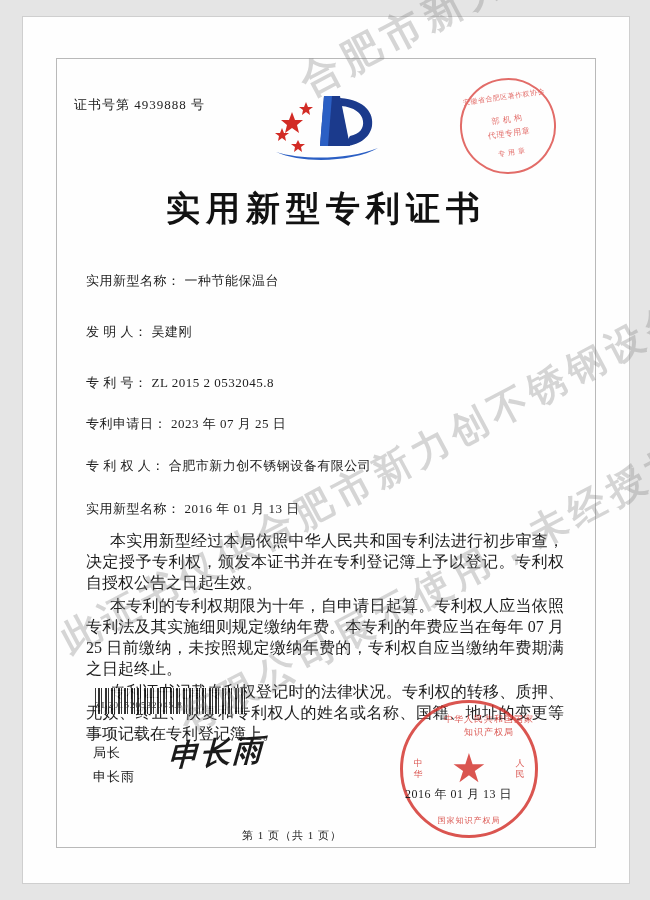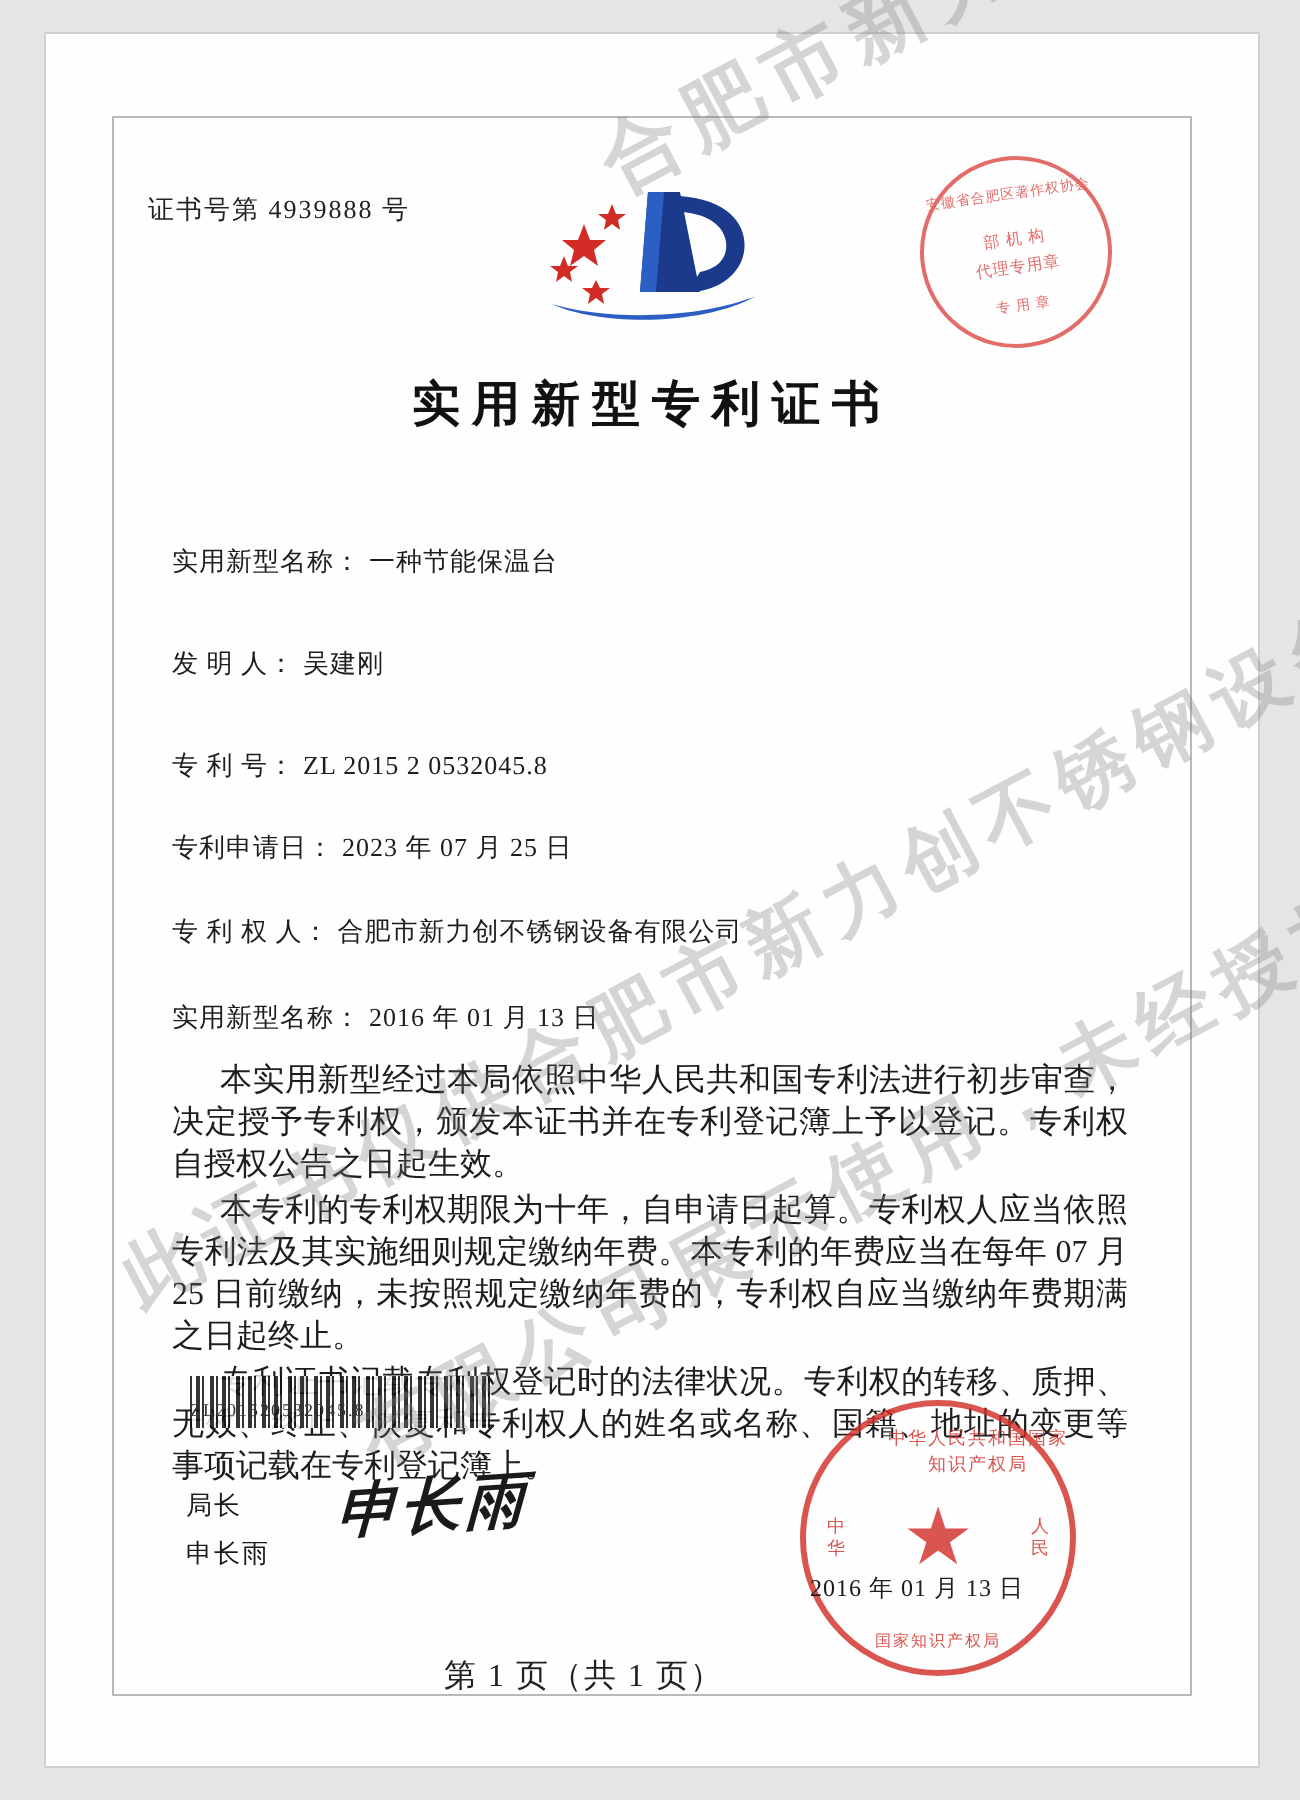--- a/index.html
+++ b/index.html
@@ -89,21 +89,21 @@
   #top-seal .l3 { top: 48px; font-size: 8px; }
   #top-seal .l4 { top: 68px; font-size: 7px; }
 
   
   #doc-title {
     position: absolute;
     left: 56px;
     top: 186px;
     width: 540px;
     text-align: center;
-    font-size: 24px;
+    font-size: 34px;
     font-weight: bold;
     letter-spacing: 6px;
     color: #111;
     font-family: "DejaVu Serif", serif;
   }
 
   
   .field {
     position: absolute;
     left: 86px;
@@ -251,21 +251,21 @@
     letter-spacing: 0.5px;
   }
 
   
   #footer {
     position: absolute;
     left: 56px;
     top: 828px;
     width: 472px;
     text-align: center;
-    font-size: 16px;
+    font-size: 11px;
     color: #222;
     letter-spacing: 1px;
   }
 
   
   .watermark {
     position: absolute;
     color: rgba(120, 120, 120, 0.30);
     font-size: 40px;
     font-weight: bold;

